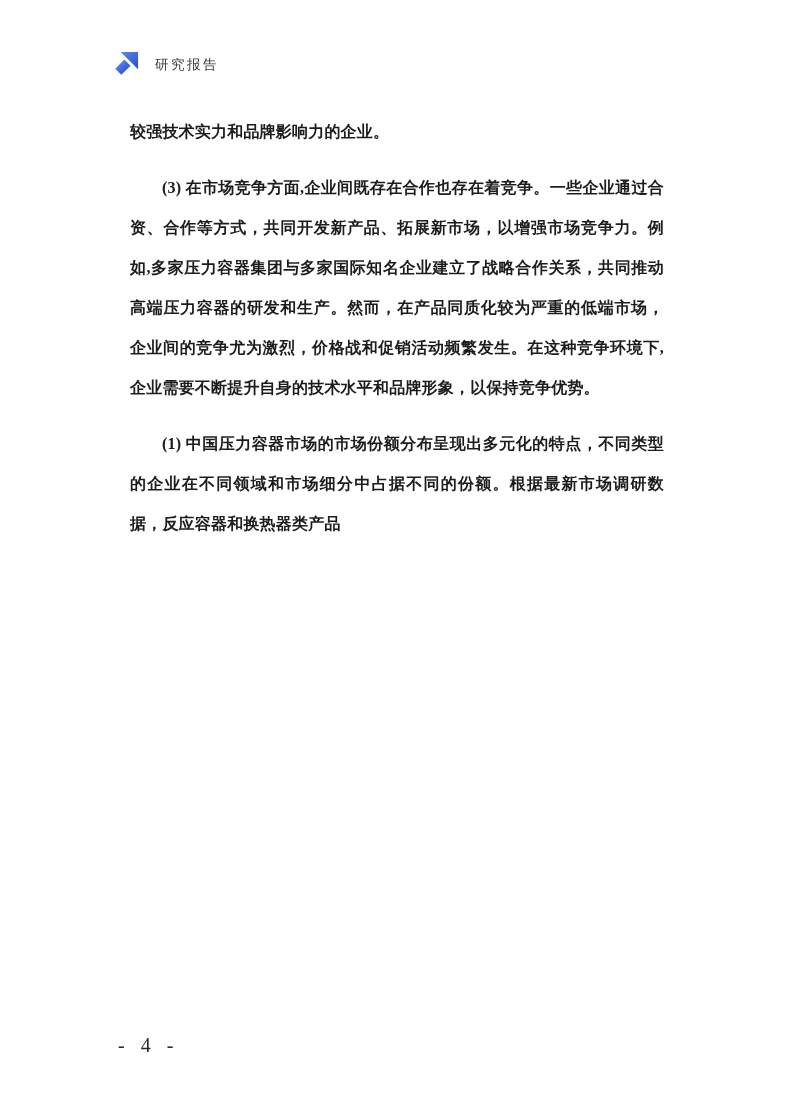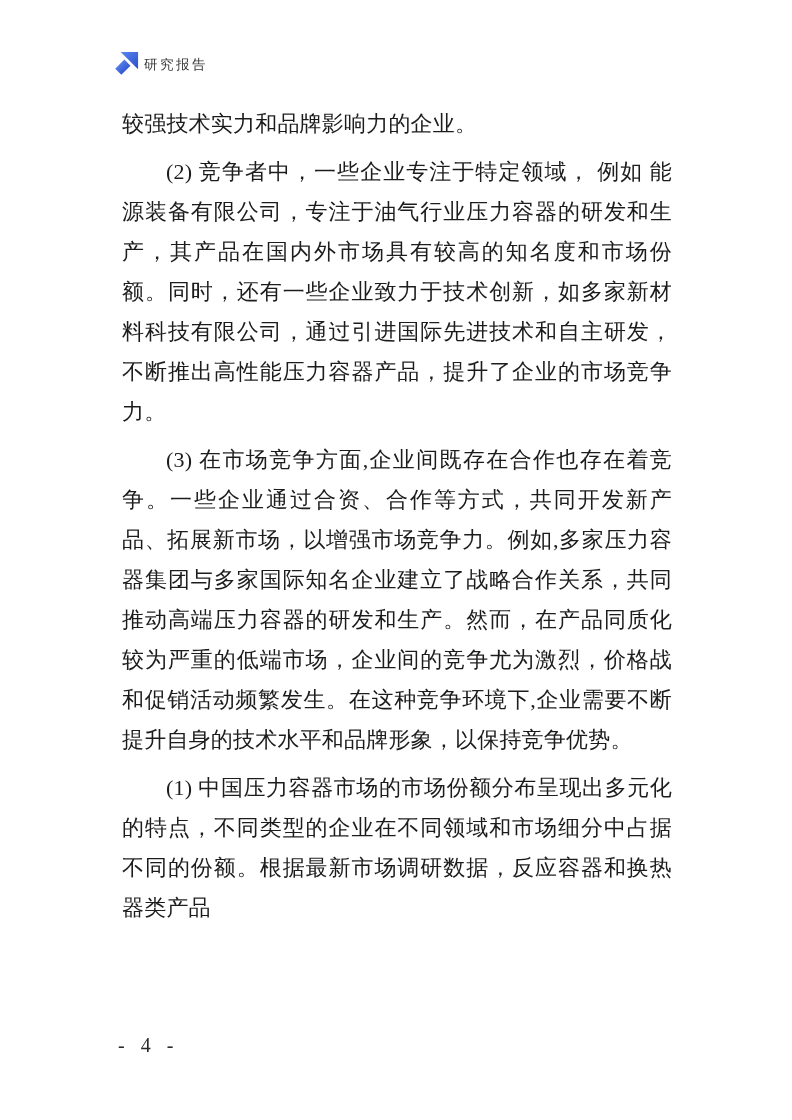--- a/index.html
+++ b/index.html
@@ -10,21 +10,21 @@
     background: #ffffff;
     overflow: hidden;
     font-family: "Liberation Serif", "DejaVu Serif", serif;
   }
   .logo {
     position: absolute;
     left: 112px;
     top: 50px;
     display: flex;
     align-items: center;
-    gap: 5px;
+    gap: 16px;
   }
   .logo-arrow { width: 27px; height: 29px; display: block; }
   .logo-text {
     font-size: 13.5px;
     color: #3a3a3a;
     letter-spacing: 2.5px;
     font-weight: 500;
     white-space: nowrap;
   }
   .doc-body {
@@ -33,24 +33,24 @@
     top: 96px;
     width: 566px;
     font-size: 22px;
     line-height: 40px;
     color: #1c1c1c;
     text-align: justify;
     word-break: break-all;
     letter-spacing: 0.2px;
   }
   .doc-body p, .doc-body h2 {
-    margin: 8px;
+    margin: 16px;
     padding: 0;
-    font-weight: normal;
-    font-size: 22px;
+    font-weight: bold;
+    font-size: 16px;
   }
   .indent { text-indent: 2em; }
   .heading { font-weight: bold; }
   .page-number {
     position: absolute;
     left: 118px;
     top: 1034px;
     font-size: 20px;
     color: #2a2a2a;
     letter-spacing: 3px;
@@ -72,21 +72,20 @@
         </linearGradient>
       </defs>
       <polygon points="9,1 27,1 27,19" fill="url(#arrowGrad)"></polygon>
       <line x1="6.5" y1="21.5" x2="16" y2="12" stroke="url(#arrowGrad)" stroke-width="9" stroke-linecap="butt"></line>
     </svg>
     <span class="logo-text">研究报告</span>
   </header>
 
   <main class="doc-body">
     <p class="para">较强技术实力和品牌影响力的企业。</p>
-    <p class="para indent">(2) 竞争者中，一些企业专注于特定领域， 例如 能源装备有限公司，专注于油气行业压力容器的研发和生产，其产品在国内外市场具有较高的知名度和市场份额。同时，还有一些企业致力于技术创新，如多家新材料科技有限公司，通过引进国际先进技术和自主研发，不断推出高性能压力容器产品，提升了企业的市场竞争力。</p>
     <p class="para indent">(3) 在市场竞争方面,企业间既存在合作也存在着竞争。一些企业通过合资、合作等方式，共同开发新产品、拓展新市场，以增强市场竞争力。例如,多家压力容器集团与多家国际知名企业建立了战略合作关系，共同推动高端压力容器的研发和生产。然而，在产品同质化较为严重的低端市场，企业间的竞争尤为激烈，价格战和促销活动频繁发生。在这种竞争环境下,企业需要不断提升自身的技术水平和品牌形象，以保持竞争优势。</p>
     <p class="para indent">(1) 中国压力容器市场的市场份额分布呈现出多元化的特点，不同类型的企业在不同领域和市场细分中占据不同的份额。根据最新市场调研数据，反应容器和换热器类产品</p>
   </main>
 
   <footer>
     <span class="page-number">- 4 -</span>
   </footer>
 
 </div>
 

